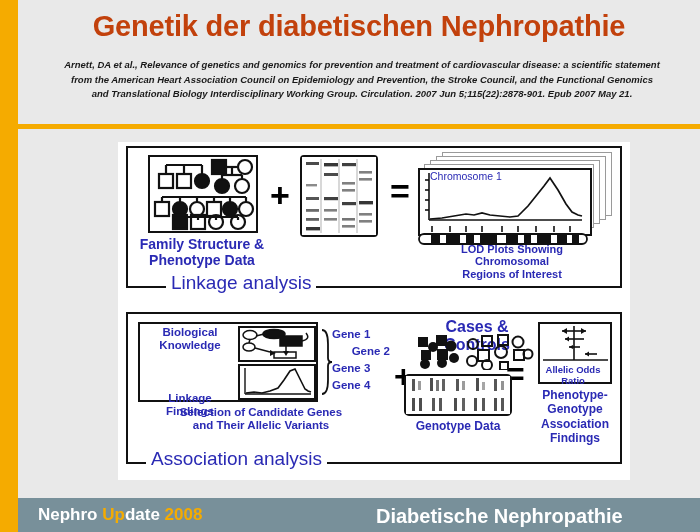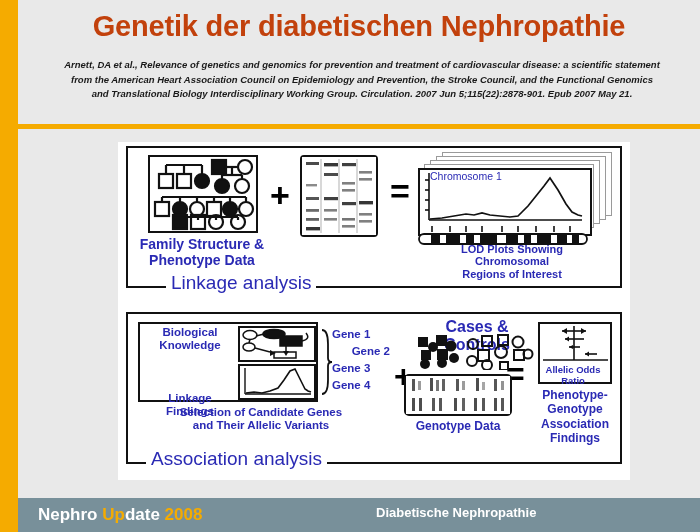--- a/index.html
+++ b/index.html
@@ -40,21 +40,21 @@
     position:absolute;left:18px;top:498px;width:682px;height:34px;
     background:#78909a;z-index:3;
   }
   #footer-left{
     position:absolute;left:20px;top:7px;
     font-size:17px;font-weight:bold;color:#ffffff;white-space:nowrap;
   }
   #footer-left .accent{color:#f5ab00;}
   #footer-right{
     position:absolute;left:358px;top:7px;
-    font-size:13px;font-weight:bold;color:#ffffff;white-space:nowrap;
+    font-size:20px;font-weight:bold;color:#ffffff;white-space:nowrap;
   }
   #footer-gap{
     position:absolute;left:18px;top:490px;width:682px;height:8px;
     background:#e9e9e9;z-index:3;
   }
   
   #figure{
     position:absolute;left:100px;top:142px;width:512px;height:338px;
     background:#ffffff;
   }

